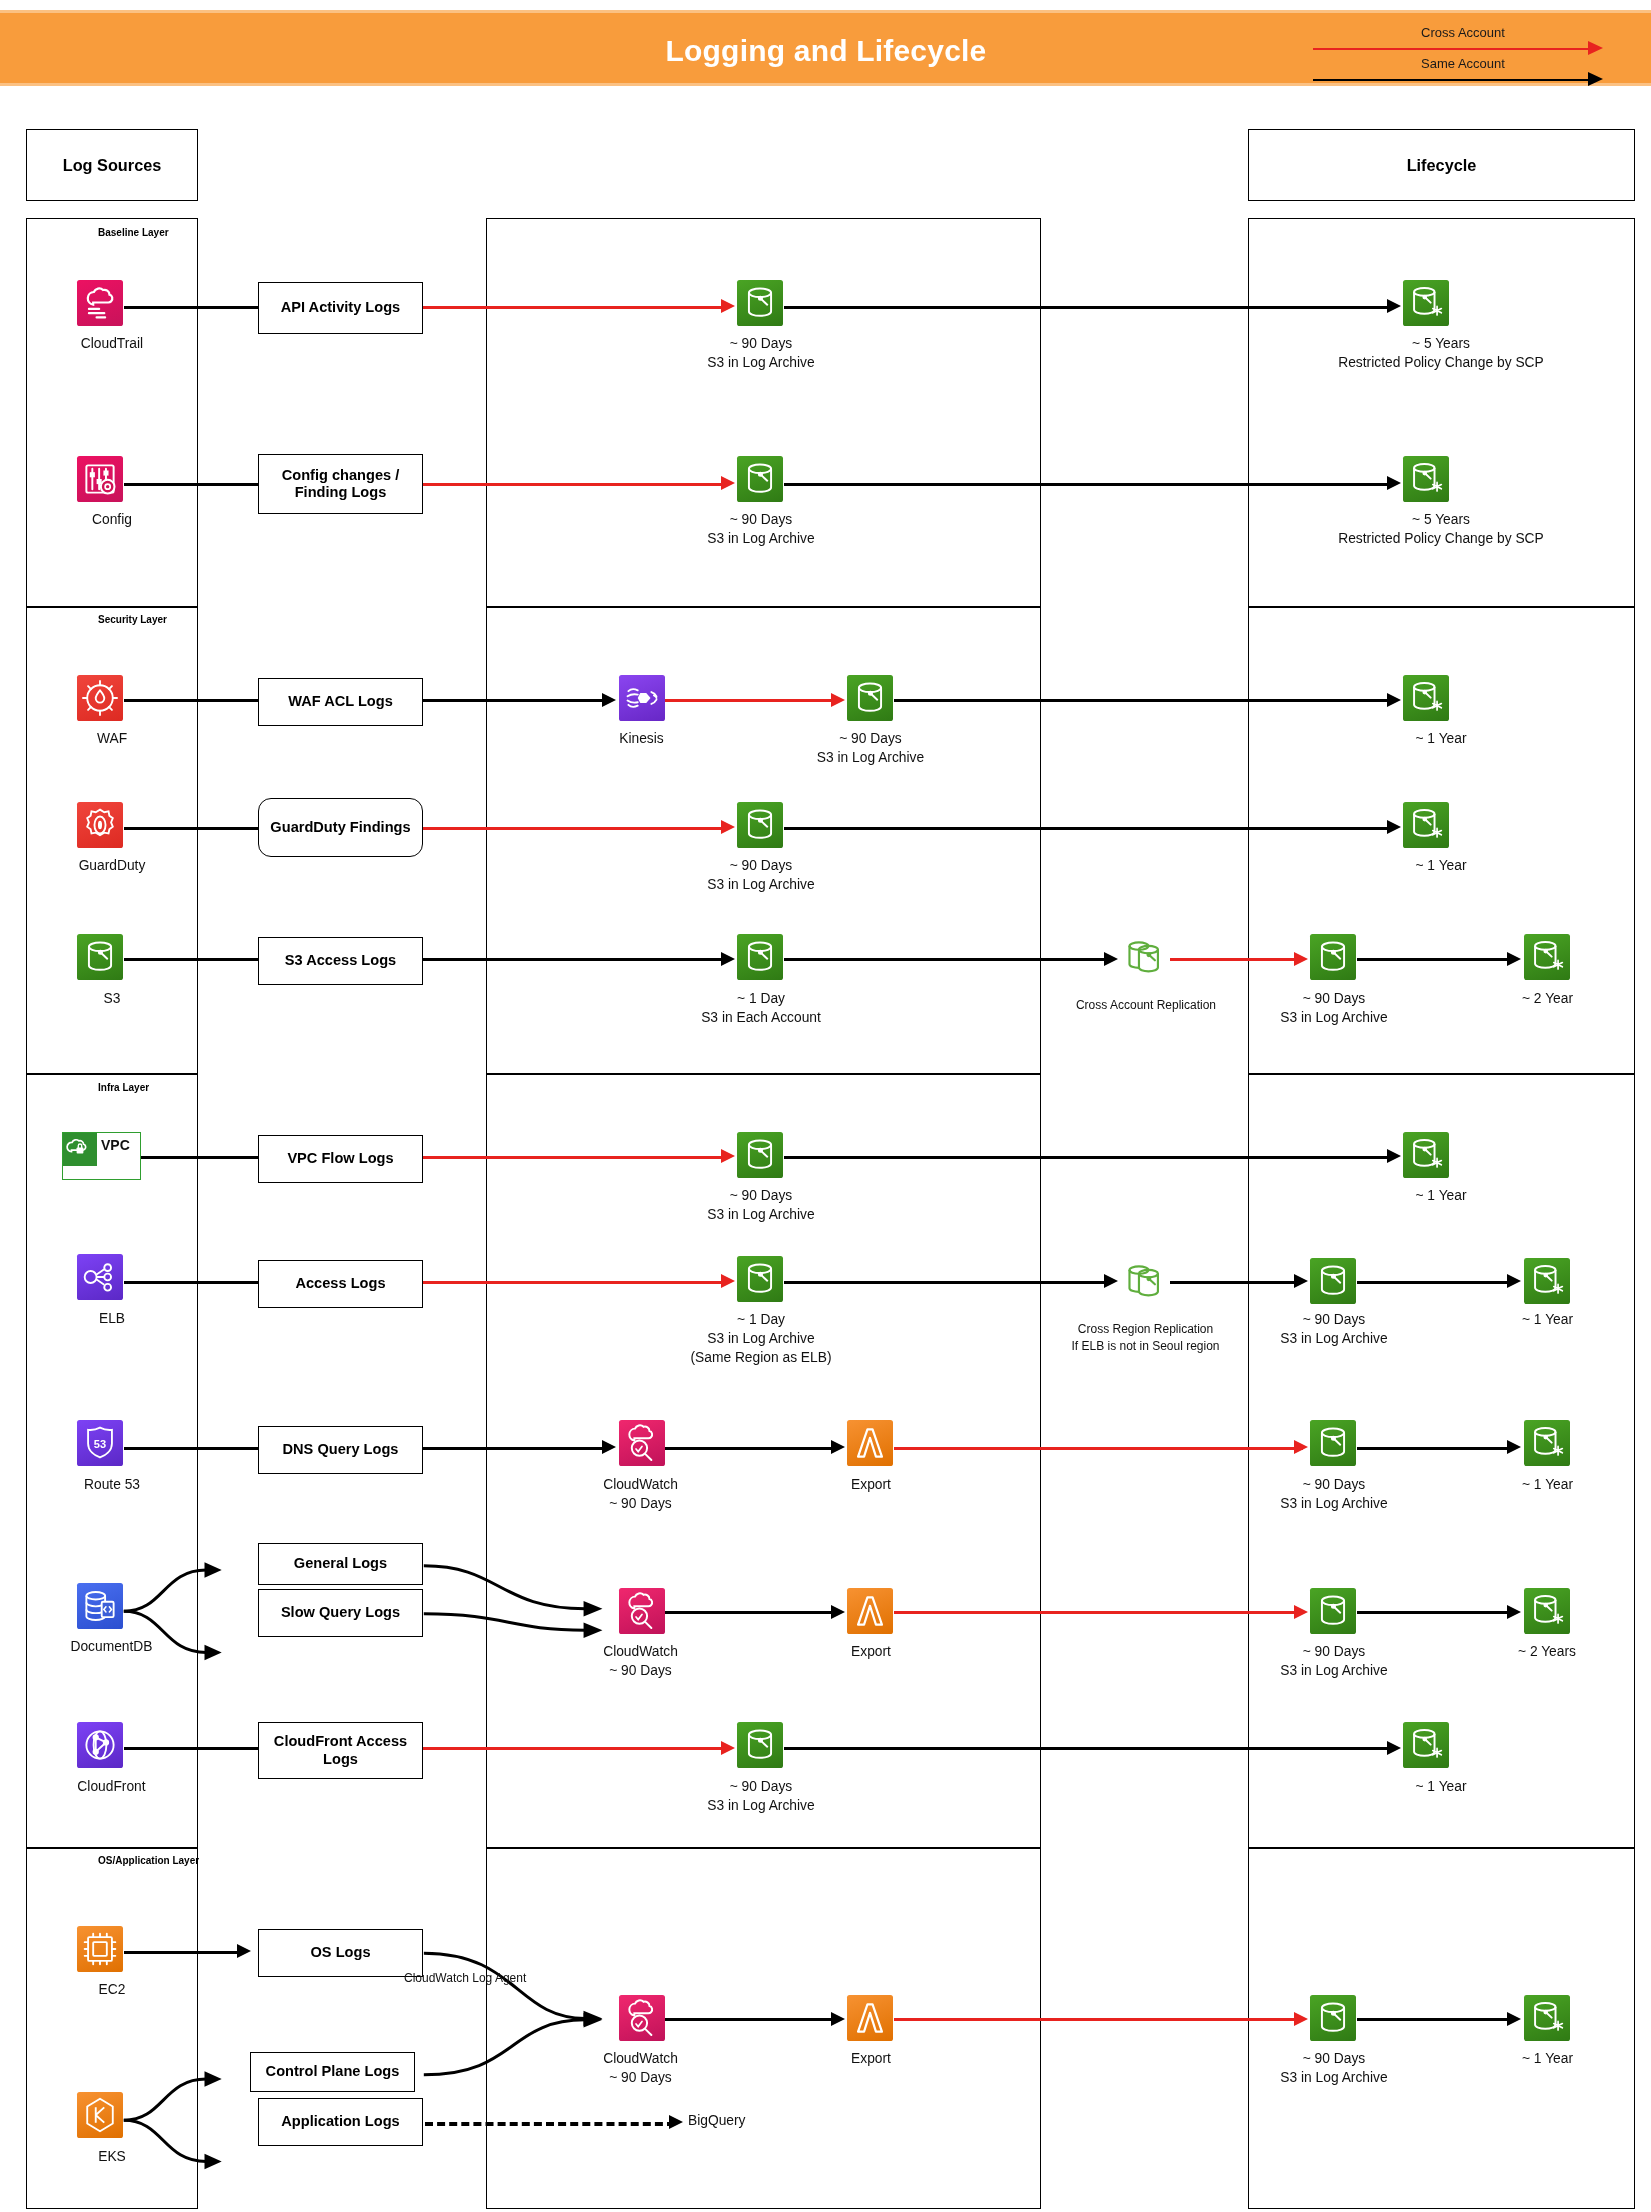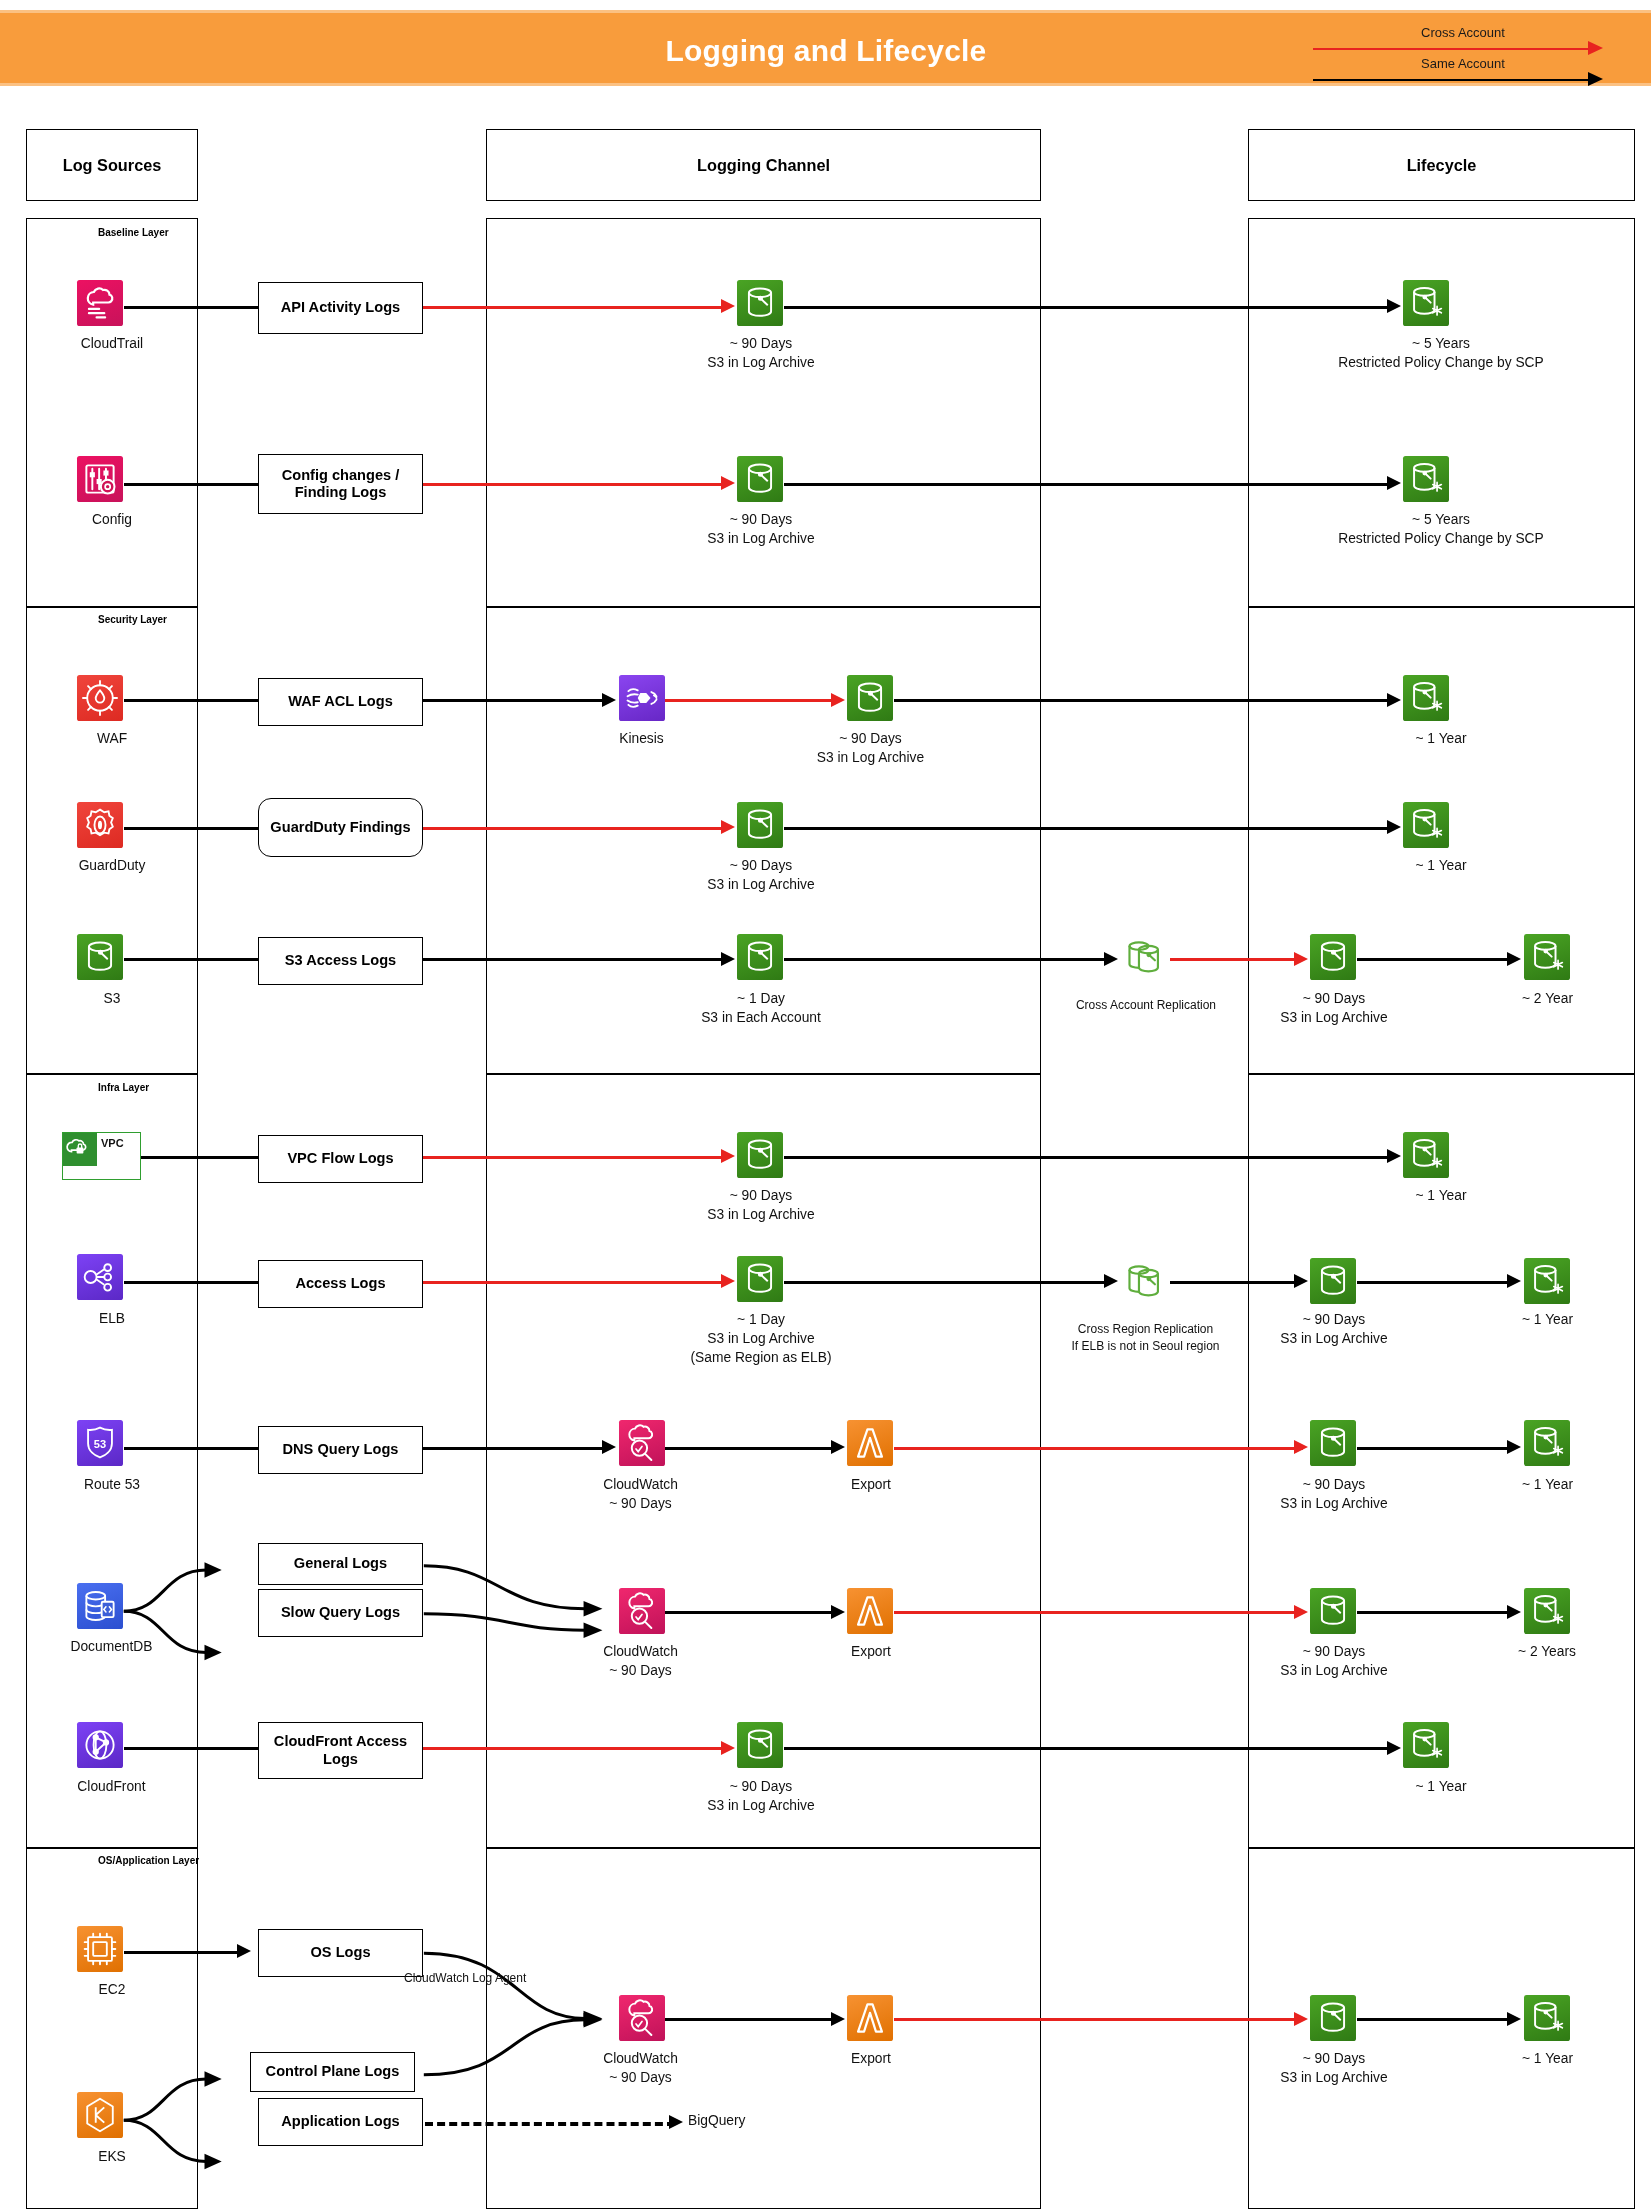--- a/index.html
+++ b/index.html
@@ -74,21 +74,21 @@
   .g-red    { background:linear-gradient(160deg,#f0453c,#dd2a22); }
   .g-green  { background:linear-gradient(160deg,#4aa424,#2f7a14); }
   .g-purple { background:linear-gradient(160deg,#7d42f5,#5b28c6); }
   .g-blue   { background:linear-gradient(160deg,#4a6ff0,#2b4fd0); }
   .g-orange { background:linear-gradient(160deg,#f79232,#e07000); }
   .g-kinesis{ background:linear-gradient(160deg,#8b45f0,#6727c6); }
   .g-cw     { background:linear-gradient(160deg,#f0276e,#c01259); }
 
   .vpcbox { position:absolute; width:79px; height:48px; border:1.7px solid #2f9e2f; background:#fff; }
   .vpcbox .sq { position:absolute; left:0; top:0; width:34px; height:33px; background:#2f8f2f; }
-  .vpcbox .txt { position:absolute; left:38px; top:4.3px; font-size:11px; font-weight:bold; color:#111; }
+  .vpcbox .txt { position:absolute; left:38px; top:4.3px; font-size:14px; font-weight:bold; color:#111; }
 
   .replicon { position:absolute; width:50px; height:46px; }
 </style>
 </head>
 <body>
 
 <div id="titlebar">
   <div class="title">Logging and Lifecycle</div>
   <div id="legend">
     <div class="legend-row cross" style="top:0;">
@@ -100,21 +100,20 @@
       <div class="lbl">Same Account</div>
       <div class="ln"></div>
       <div class="ah"></div>
     </div>
   </div>
 </div>
 
 <div id="canvas">
 
   <div class="hdrbox" style="left:26px;  top:129px; width:172px; height:72px;">Log Sources</div>
-  <div class="hdrbox" style="left:486px; top:129px; width:555px; height:72px;">Logging Channel</div>
   <div class="hdrbox" style="left:1248px;top:129px; width:387px; height:72px;">Lifecycle</div>
 
   <div class="lanebox" style="left:26px;  top:218px; width:172px; height:389px;"></div>
   <div class="lanebox" style="left:486px; top:218px; width:555px; height:389px;"></div>
   <div class="lanebox" style="left:1248px;top:218px; width:387px; height:389px;"></div>
   <div class="lanelabel" style="left:53px; top:227px;">Baseline Layer</div>
 
   <div class="lanebox" style="left:26px;  top:607px; width:172px; height:467px;"></div>
   <div class="lanebox" style="left:486px; top:607px; width:555px; height:467px;"></div>
   <div class="lanebox" style="left:1248px;top:607px; width:387px; height:467px;"></div>

